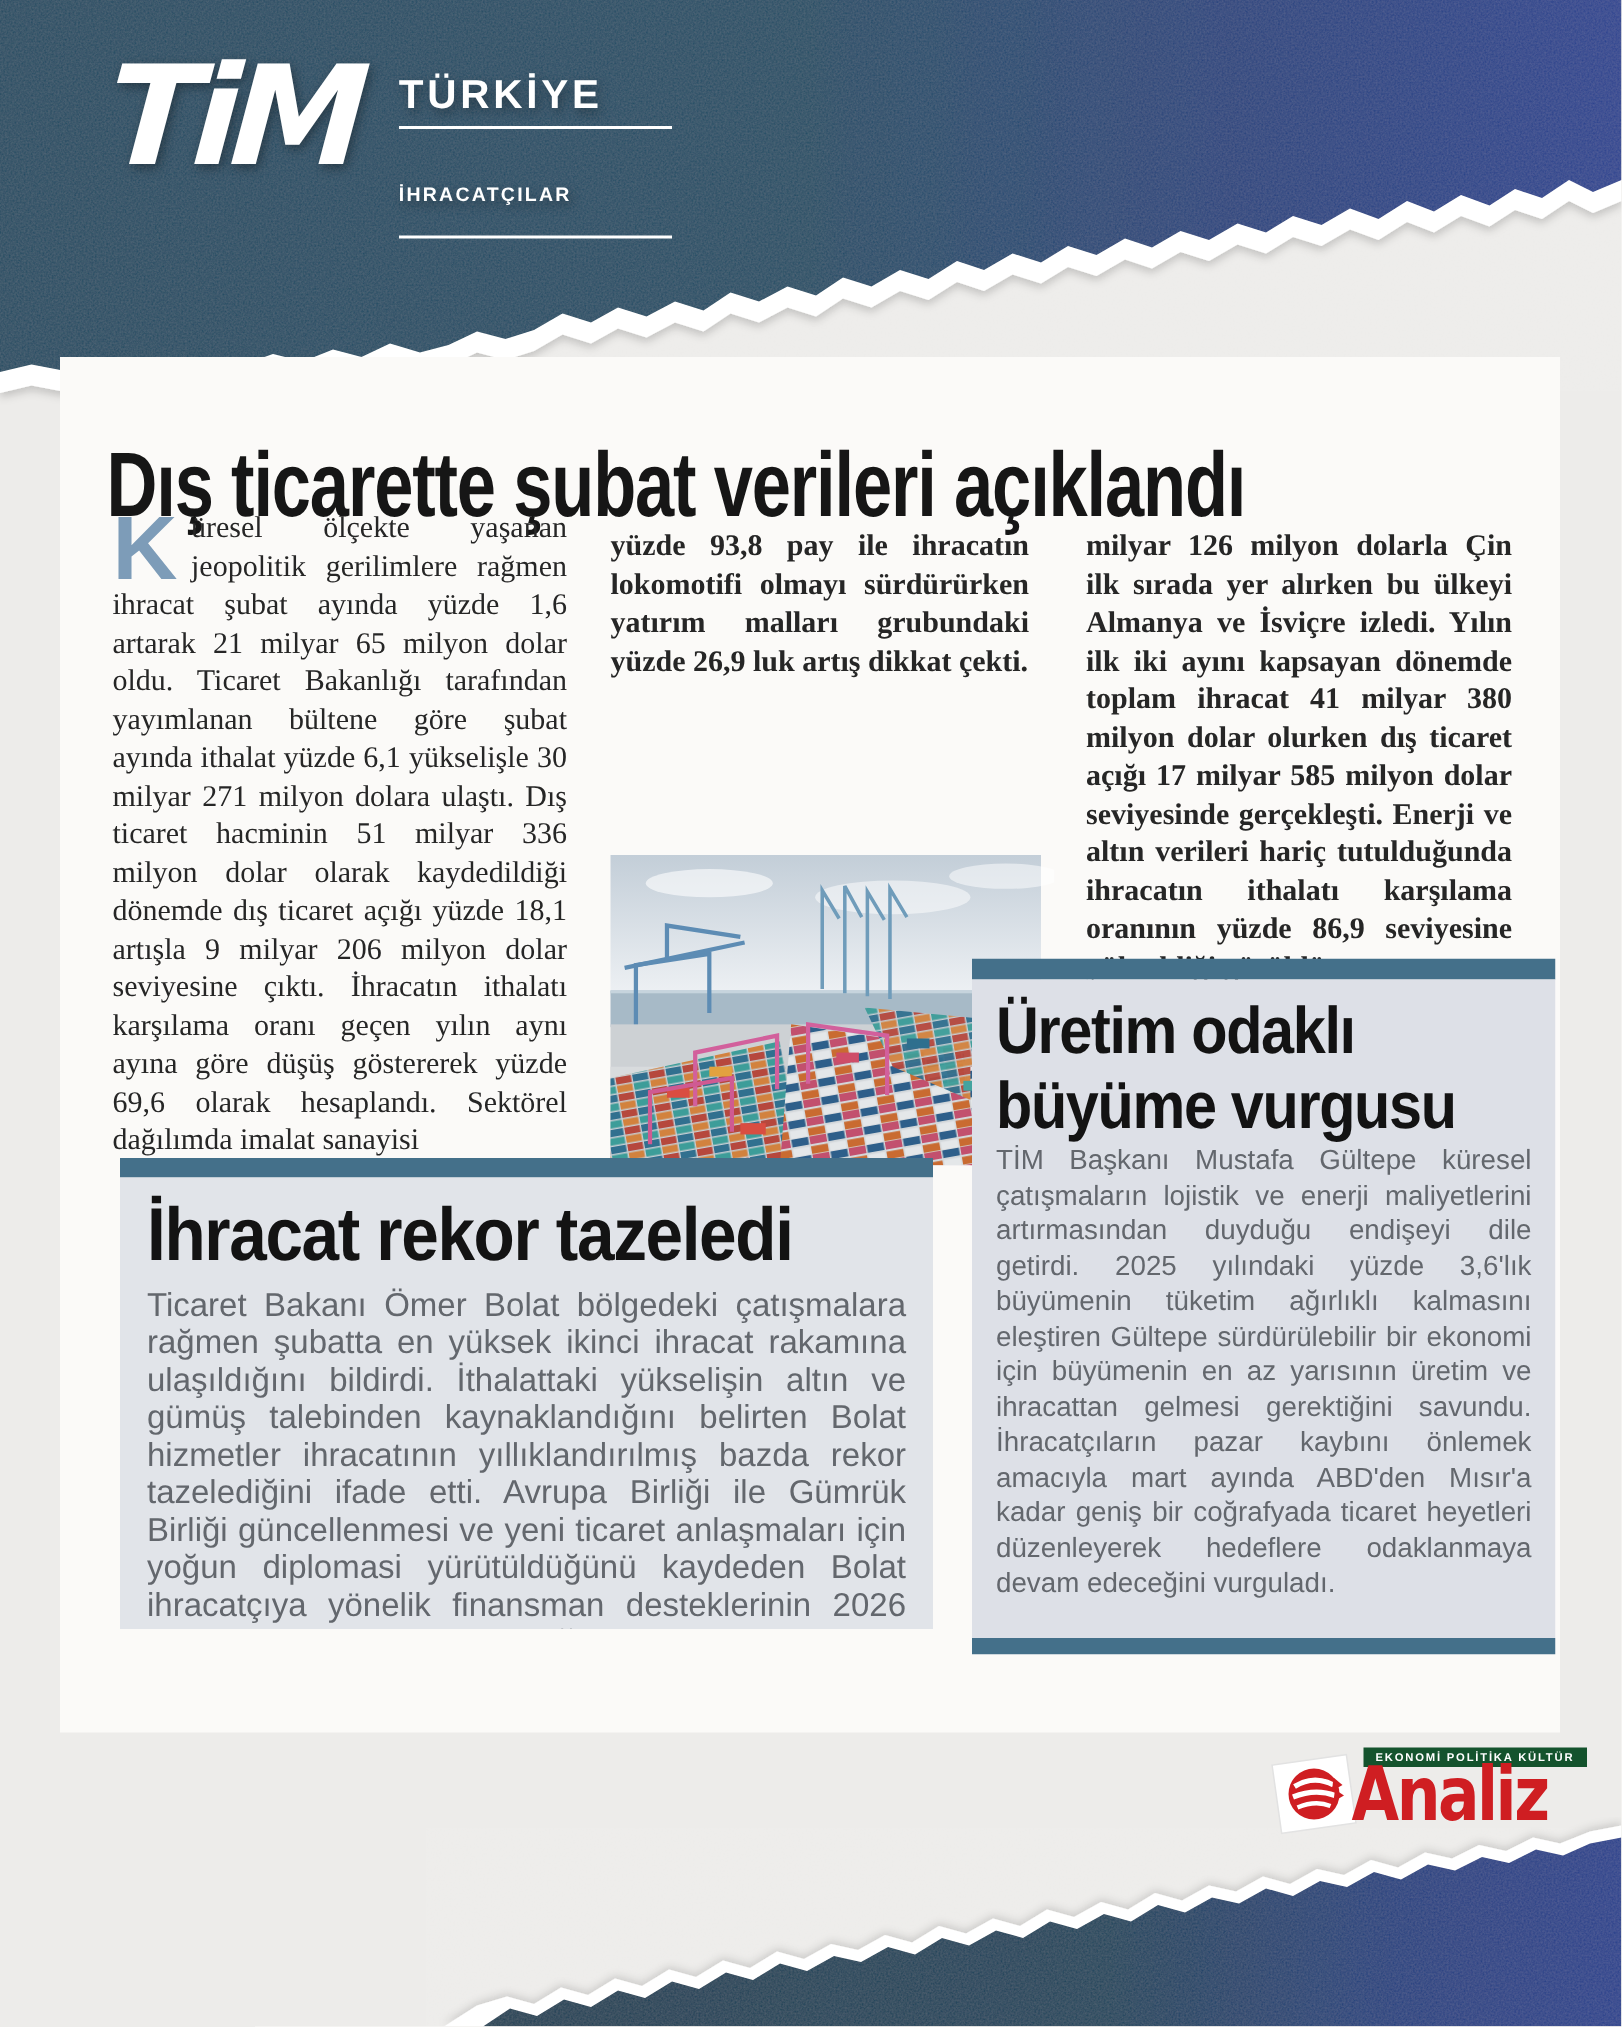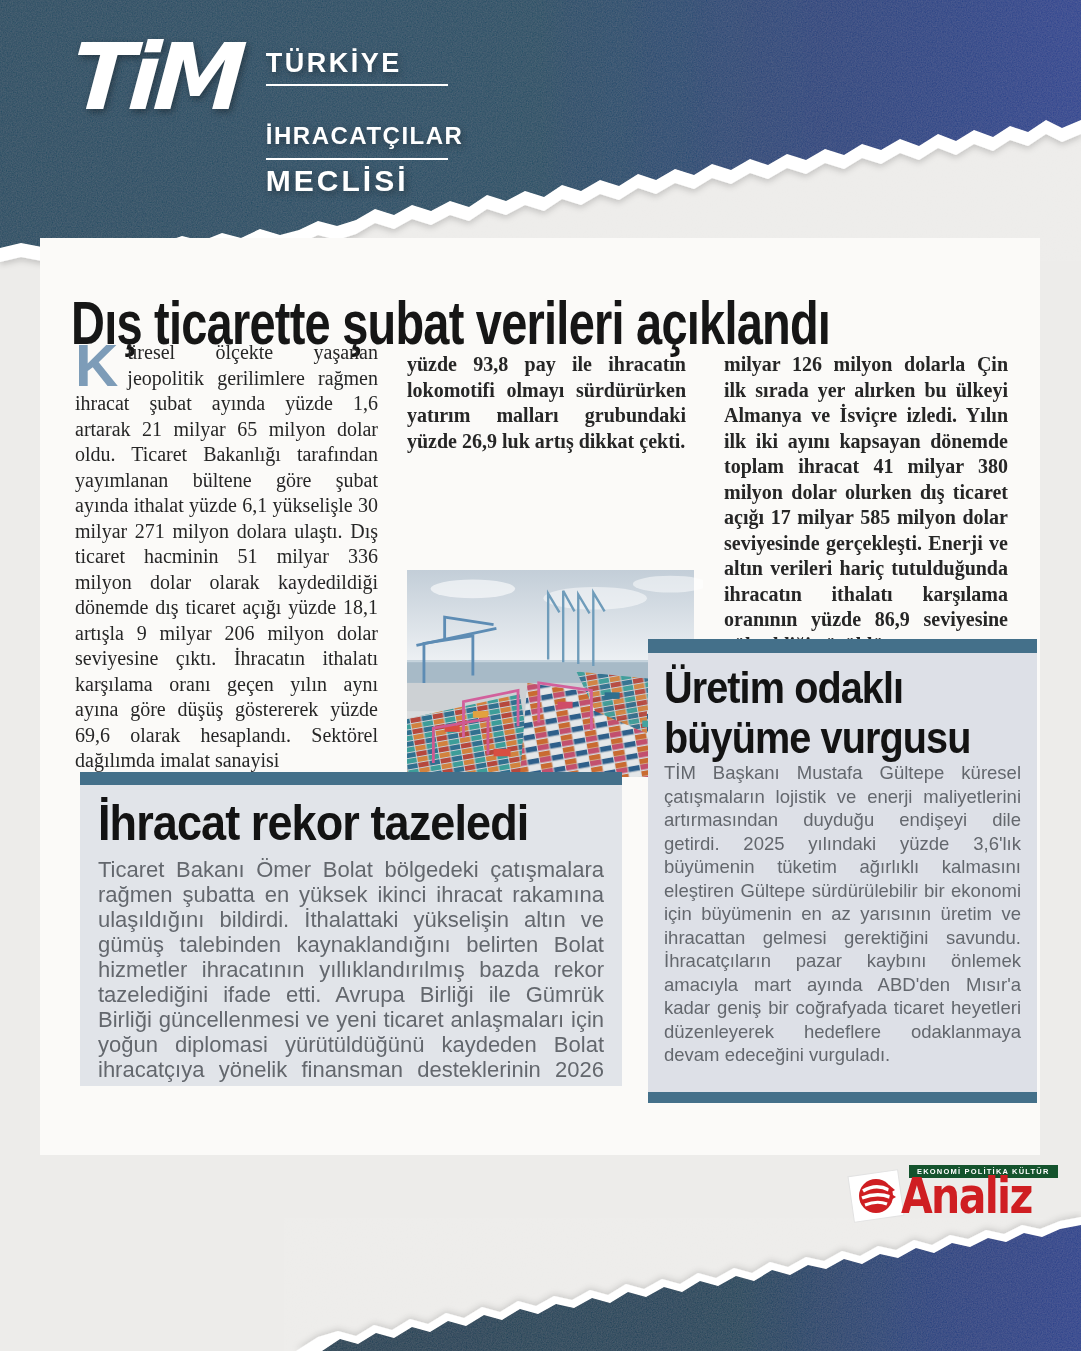--- a/index.html
+++ b/index.html
@@ -14,21 +14,21 @@
   
   .tim-logo{position:absolute;top:30px;left:72px;display:flex;align-items:flex-start;color:#fff;text-shadow:2px 3px 7px rgba(0,0,0,.35);}
   .tim-word{
     font-family:"DejaVu Sans","Liberation Sans",sans-serif;
     font-weight:700;font-style:italic;font-size:92px;line-height:92px;
     letter-spacing:-6px;transform:skewX(-4deg);margin-right:26px;margin-top:2px;
   }
   .org-block{margin-top:18px;width:182px;}
   .org-line{font-weight:700;text-transform:uppercase;}
   .org-line.l1{font-size:27px;letter-spacing:2.5px;border-bottom:2px solid #fff;padding-bottom:5px;margin-bottom:20px;}
-  .org-line.l2{font-size:24px;letter-spacing:1.5px;border-bottom:2px solid #fff;padding-bottom:8px;margin-bottom:4px;margin-top:36px;}
+  .org-line.l2{font-size:13px;letter-spacing:1.5px;border-bottom:2px solid #fff;padding-bottom:20px;margin-bottom:4px;margin-top:36px;}
   .org-line.l3{font-size:30px;letter-spacing:3px;margin-top:2px;}
   
   .panel{position:absolute;left:40px;top:238px;width:1000px;height:917px;background:#fbfaf8;}
   .headline{
     position:absolute;left:71px;top:246px;width:960px;white-space:nowrap;
     font-weight:700;font-size:61px;color:#161616;letter-spacing:-1px;
     transform:scaleX(.77);transform-origin:left top;line-height:72px;
   }
   .col{
     position:absolute;top:340px;width:303px;
@@ -108,21 +108,20 @@
     <path fill="#ffffff" filter="url(#soft)" d="M0,0 L1081,0 L1081,134 L1062,142 L1046,134 L1028,146 L1010,140 L993,151 L974,144 L956,155 L938,148 L919,160 L900,153 L881,164 L862,158 L844,169 L825,163 L806,174 L787,168 L768,179 L750,173 L731,184 L712,178 L694,189 L675,183 L656,194 L638,188 L619,200 L600,194 L581,205 L562,199 L544,211 L525,205 L506,215 L487,209 L469,221 L450,215 L431,225 L412,219 L394,229 L375,223 L356,234 L337,240 L318,235 L299,244 L280,249 L260,243 L241,252 L222,247 L202,255 L182,250 L162,257 L142,252 L122,259 L102,254 L82,260 L62,256 L42,261 L21,257 L0,262 Z"></path>
     <path fill="url(#topGrad)" filter="url(#fab)" d="M0,0 L1081,0 L1081,120 L1062,128 L1046,120 L1028,132 L1010,126 L993,137 L974,130 L956,141 L938,134 L919,146 L900,139 L881,150 L862,144 L844,155 L825,149 L806,160 L787,154 L768,165 L750,159 L731,170 L712,164 L694,175 L675,169 L656,180 L638,174 L619,186 L600,180 L581,191 L562,185 L544,197 L525,191 L506,201 L487,195 L469,207 L450,201 L431,211 L412,205 L394,215 L375,209 L356,220 L337,226 L318,221 L299,230 L280,235 L260,229 L241,238 L222,233 L202,241 L182,236 L162,243 L142,238 L122,245 L102,240 L82,246 L62,242 L42,247 L21,243 L0,248 Z"></path>
   </svg>
 </div>
 
 <div class="tim-logo">
   <div class="tim-word">TiM</div>
   <div class="org-block">
     <div class="org-line l1">TÜRKİYE</div>
     <div class="org-line l2">İHRACATÇILAR</div>
-    <div class="org-line l3">MECLİSİ</div>
   </div>
 </div>
 
 <div class="panel"></div>
 
 <h1 class="headline">Dış ticarette şubat verileri açıklandı</h1>
 
 <div class="col col1">
   <span class="dropcap">K</span><span>üresel ölçekte yaşanan jeopolitik gerilimlere rağmen ihracat şubat ayında yüzde 1,6 artarak 21 milyar 65 milyon dolar oldu. Ticaret Bakanlığı tarafından yayımlanan bültene göre şubat ayında ithalat yüzde 6,1 yükselişle 30 milyar 271 milyon dolara ulaştı. Dış ticaret hacminin 51 milyar 336 milyon dolar olarak kaydedildiği dönemde dış ticaret açığı yüzde 18,1 artışla 9 milyar 206 milyon dolar seviyesine çıktı. İhracatın ithalatı karşılama oranı geçen yılın aynı ayına göre düşüş göstererek yüzde 69,6 olarak hesaplandı. Sektörel dağılımda imalat sanayisi</span>
 </div>

